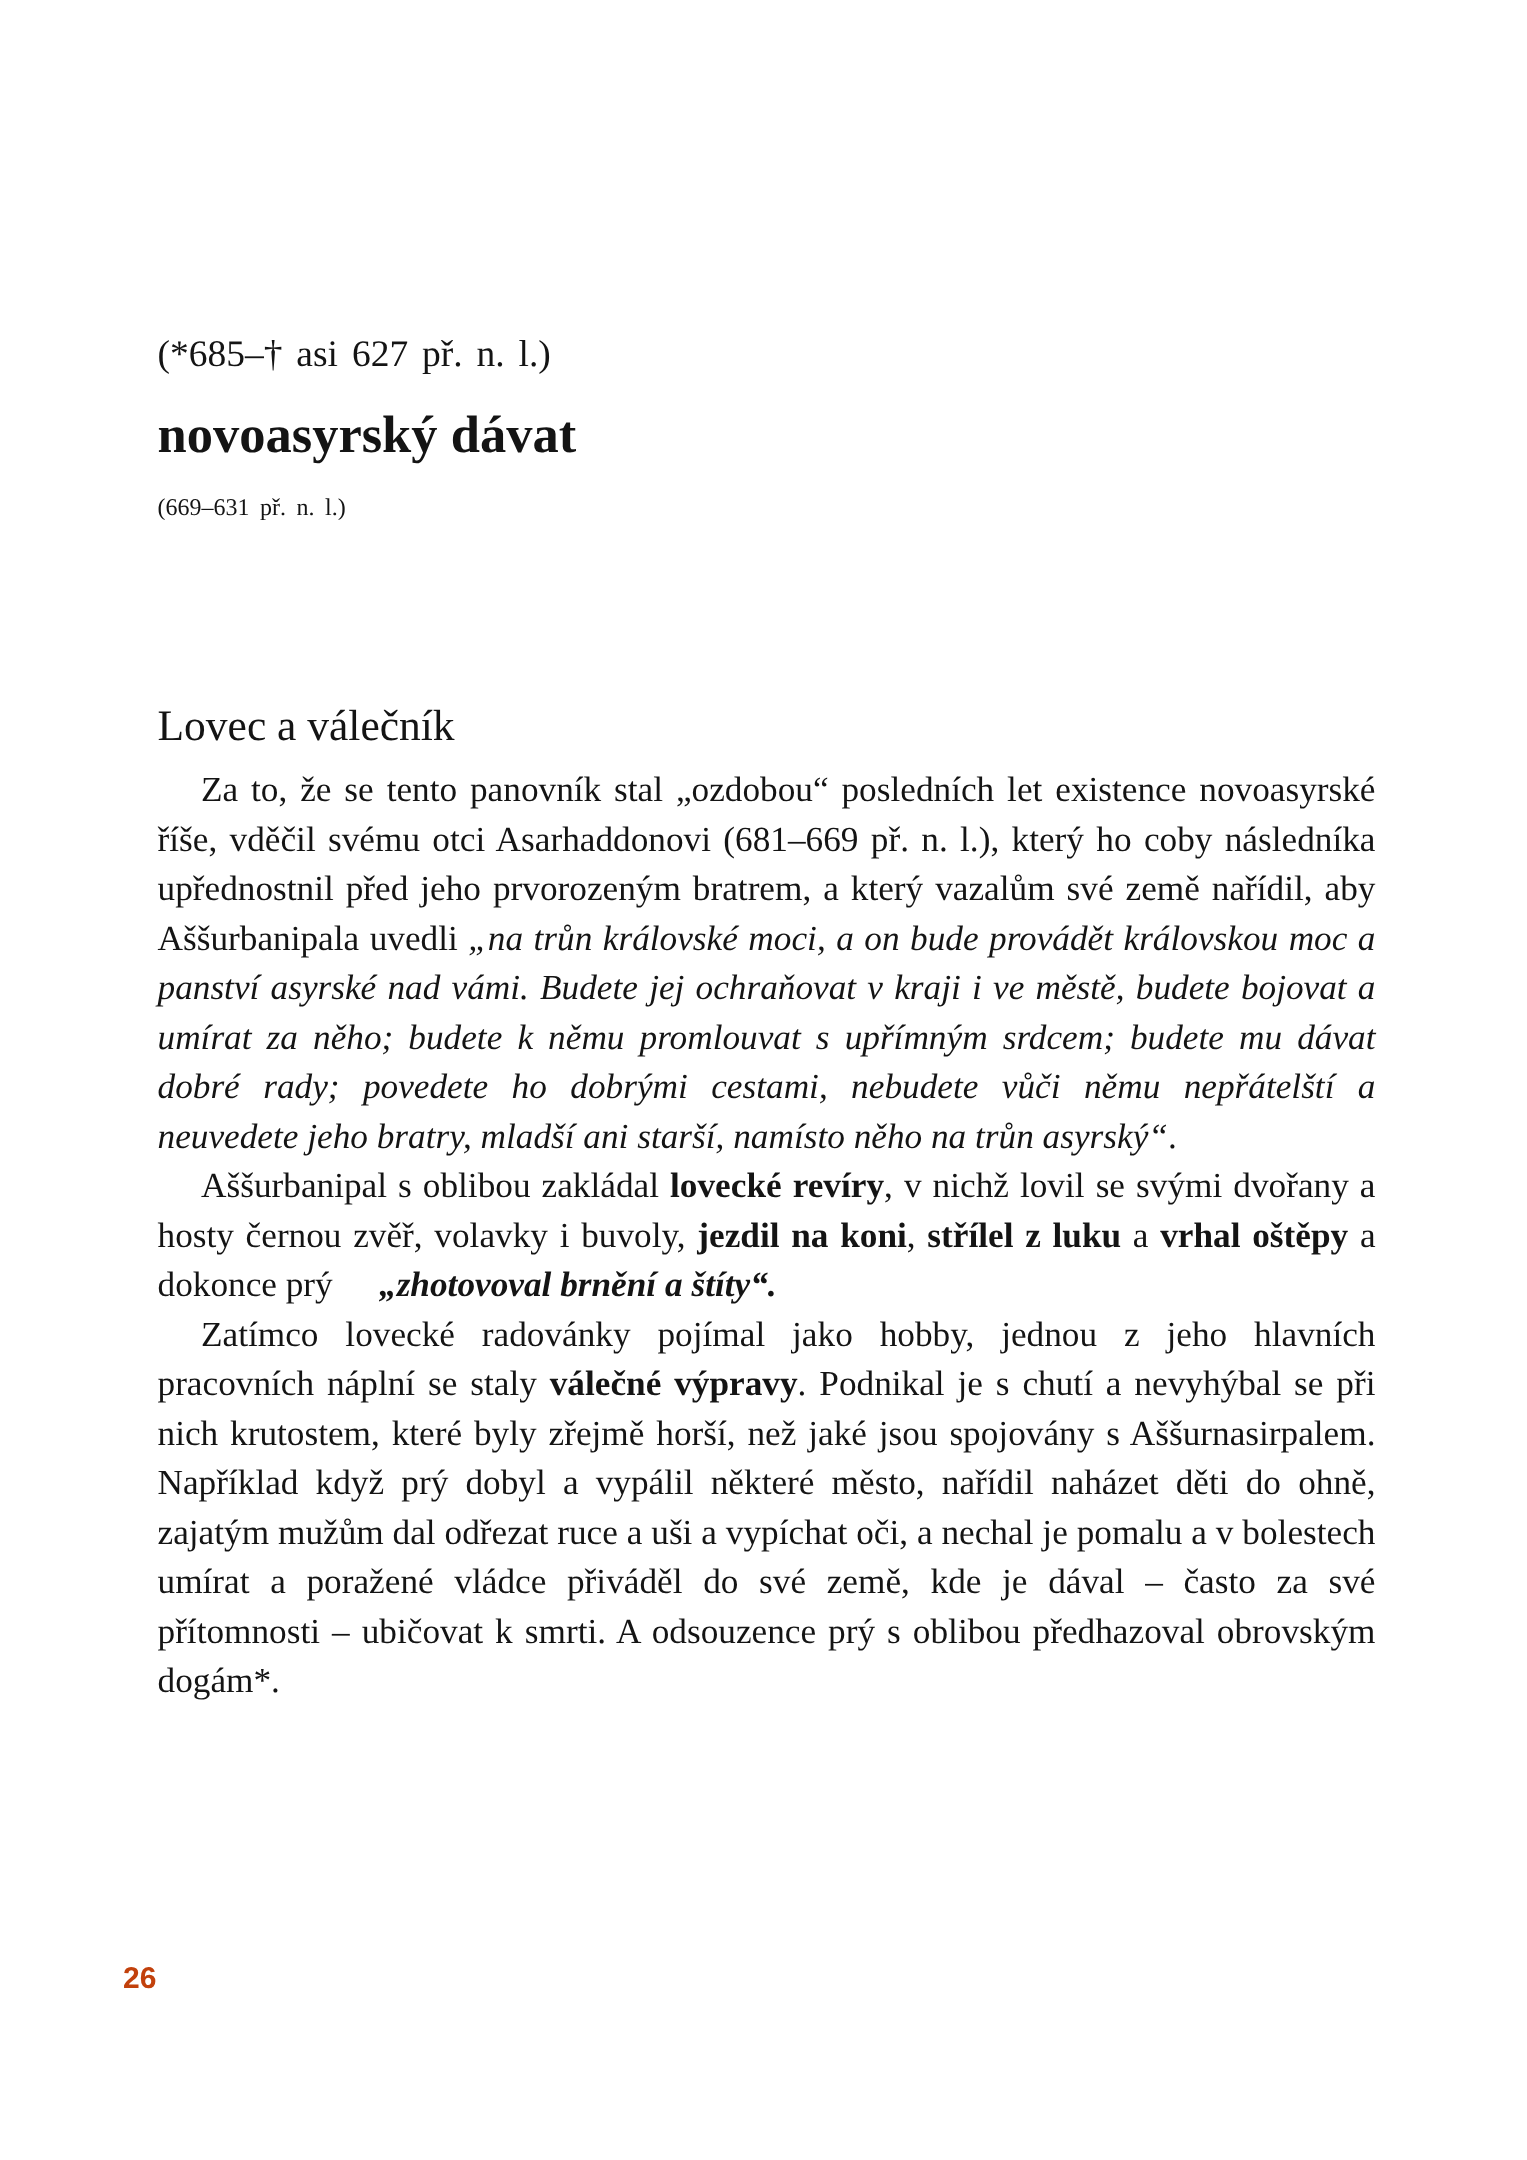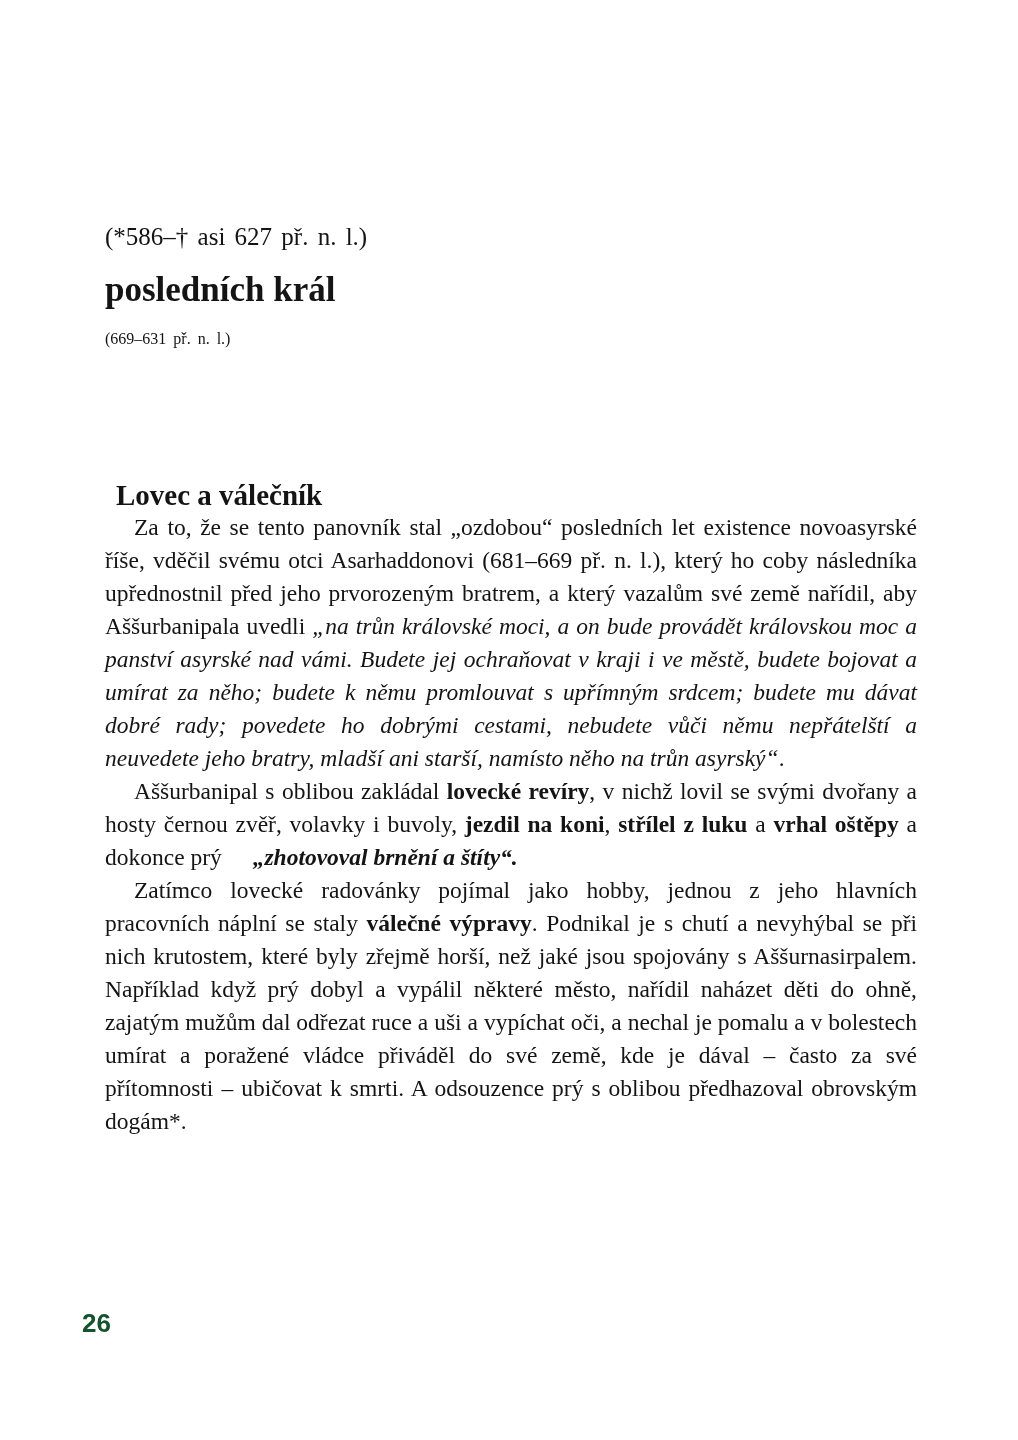--- a/index.html
+++ b/index.html
@@ -50,22 +50,22 @@
     line-height: 30px;
     margin-top: 14px;
     word-spacing: 3px;
   }
   .section-heading {
     position: absolute;
     left: 105px;
     top: 467px;
     font-size: 29px;
     line-height: 34px;
-    font-weight: 700;
-    margin: 11px;
+    font-weight: 400;
+    margin: 0;
   }
   .body-text {
     position: absolute;
     left: 105px;
     top: 511px;
     width: 812px;
   }
   .body-text p {
     margin: 0;
     font-size: 23.5px;
@@ -75,33 +75,33 @@
   }
   .run.regular { font-style: normal; font-weight: 400; }
   .run.italic { font-style: italic; font-weight: 400; }
   .run.bold { font-style: normal; font-weight: 700; }
   .run.bold-italic { font-style: italic; font-weight: 700; margin-left: 25px; }
   .page-number {
     position: absolute;
     left: 82px;
     top: 1308px;
     font-family: "Liberation Sans", sans-serif;
-    font-size: 26px;
+    font-size: 20px;
     font-weight: 700;
-    color: #14532d;
+    color: #c2410c;
   }
 </style>
 </head>
 <body>
 
 <div class="page">
 
   <div class="header-block">
-    <div class="life-dates">(*586–† asi 627 př. n. l.)</div>
-    <div class="role-title">posledních král</div>
+    <div class="life-dates">(*685–† asi 627 př. n. l.)</div>
+    <div class="role-title">novoasyrský dávat</div>
     <div class="reign-dates">(669–631 př. n. l.)</div>
   </div>
 
   <h2 class="section-heading">Lovec a válečník</h2>
 
   <div class="body-text">
     <p><span class="run regular">Za to, že se tento panovník stal „ozdobou“ posledních let existence novoasyrské říše, vděčil svému otci Asarhaddonovi (681–669 př. n. l.), který ho coby následníka upřednostnil před jeho prvorozeným bratrem, a který vazalům své země nařídil, aby Aššurbanipala uvedli </span><span class="run italic">„na trůn královské moci, a on bude provádět královskou moc a panství asyrské nad vámi. Budete jej ochraňovat v kraji i ve městě, budete bojovat a umírat za něho; budete k němu promlouvat s upřímným srdcem; budete mu dávat dobré rady; povedete ho dobrými cestami, nebudete vůči němu nepřátelští a neuvedete jeho bratry, mladší ani starší, namísto něho na trůn asyrský“</span><span class="run regular">.</span></p>
     <p><span class="run regular">Aššurbanipal s oblibou zakládal </span><span class="run bold">lovecké revíry</span><span class="run regular">, v nichž lovil se svými dvořany a hosty černou zvěř, volavky i buvoly, </span><span class="run bold">jezdil na koni</span><span class="run regular">, </span><span class="run bold">střílel z luku</span><span class="run regular"> a </span><span class="run bold">vrhal oštěpy</span><span class="run regular"> a dokonce prý </span><span class="run bold-italic">„zhotovoval brnění a štíty“.</span></p>
     <p><span class="run regular">Zatímco lovecké radovánky pojímal jako hobby, jednou z jeho hlavních pracovních náplní se staly </span><span class="run bold">válečné výpravy</span><span class="run regular">. Podnikal je s chutí a nevyhýbal se při nich krutostem, které byly zřejmě horší, než jaké jsou spojovány s Aššurnasirpalem. Například když prý dobyl a vypálil některé město, nařídil naházet děti do ohně, zajatým mužům dal odřezat ruce a uši a vypíchat oči, a nechal je pomalu a v bolestech umírat a poražené vládce přiváděl do své země, kde je dával – často za své přítomnosti – ubičovat k smrti. A odsouzence prý s oblibou předhazoval obrovským dogám*.</span></p>
   </div>

